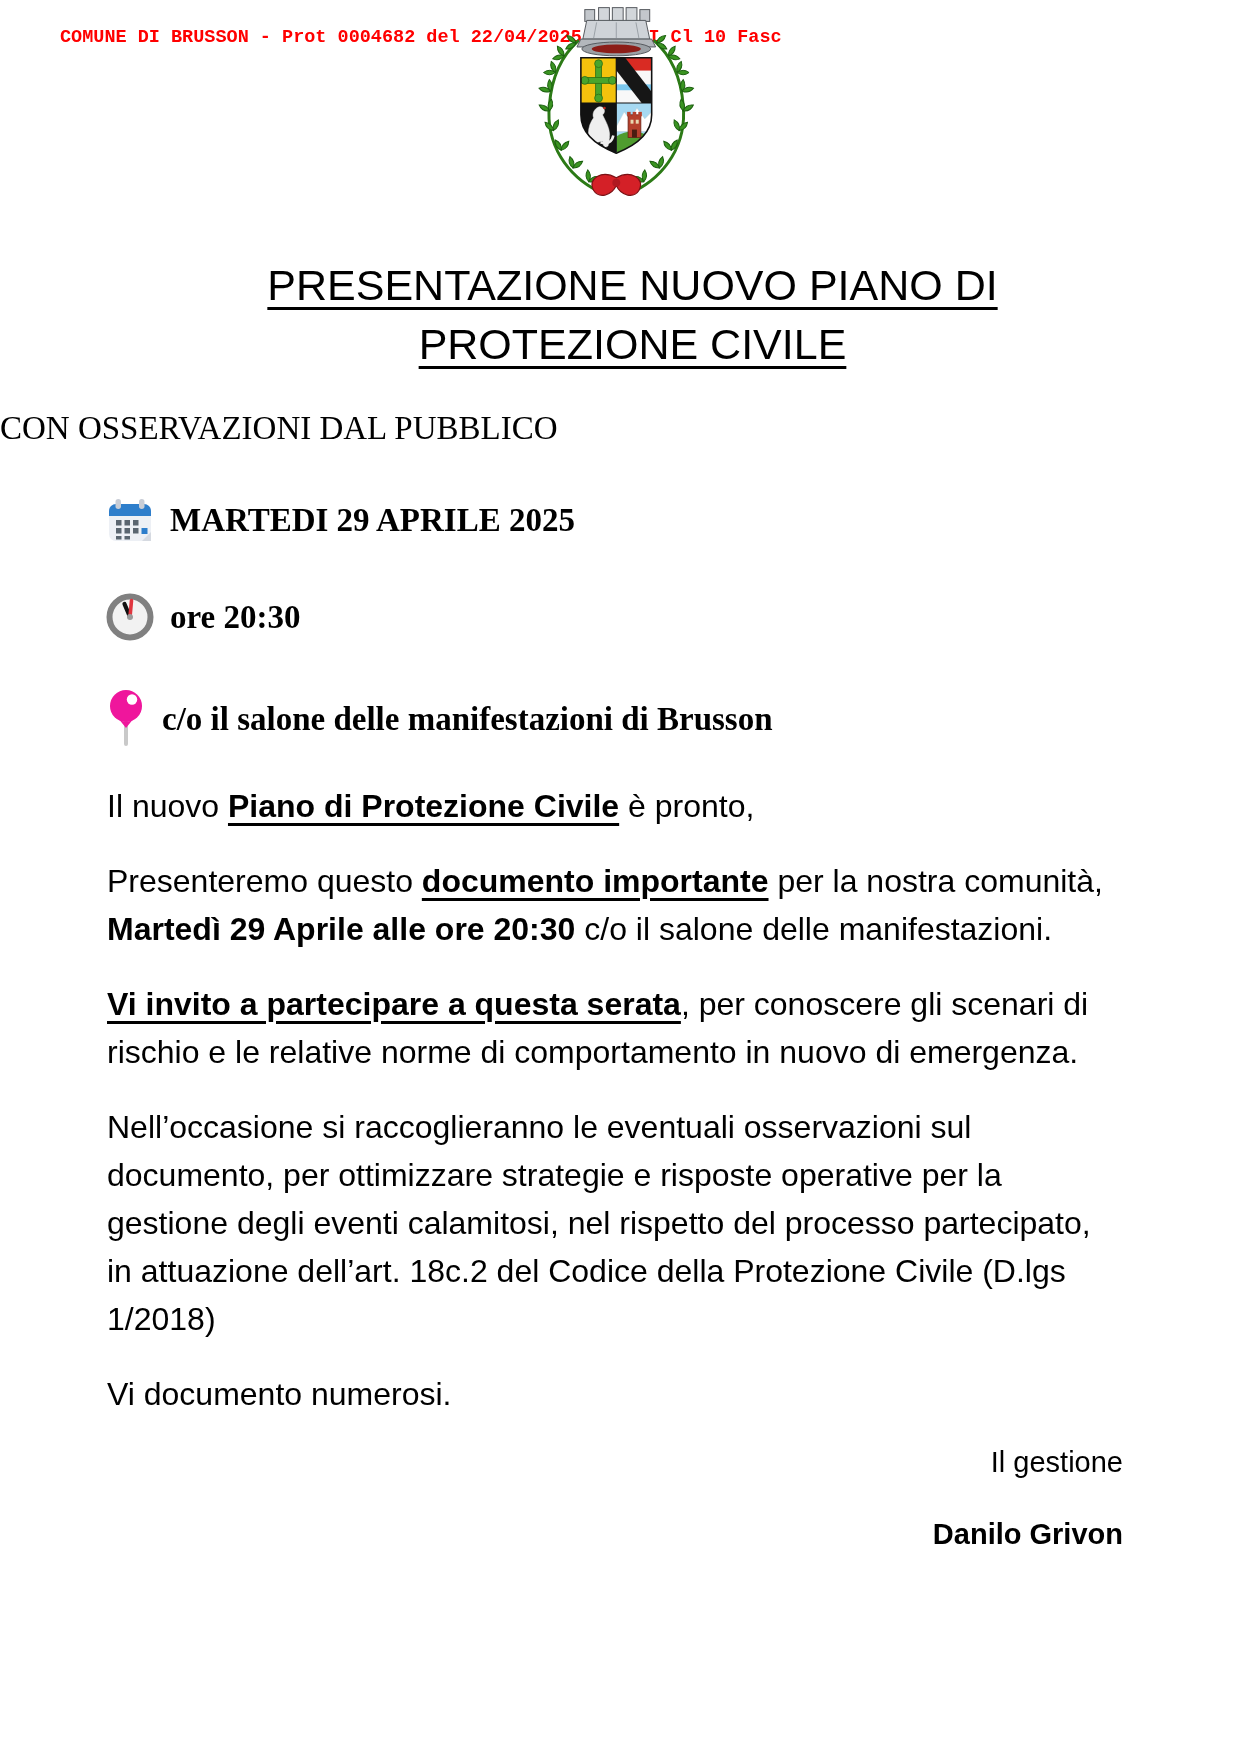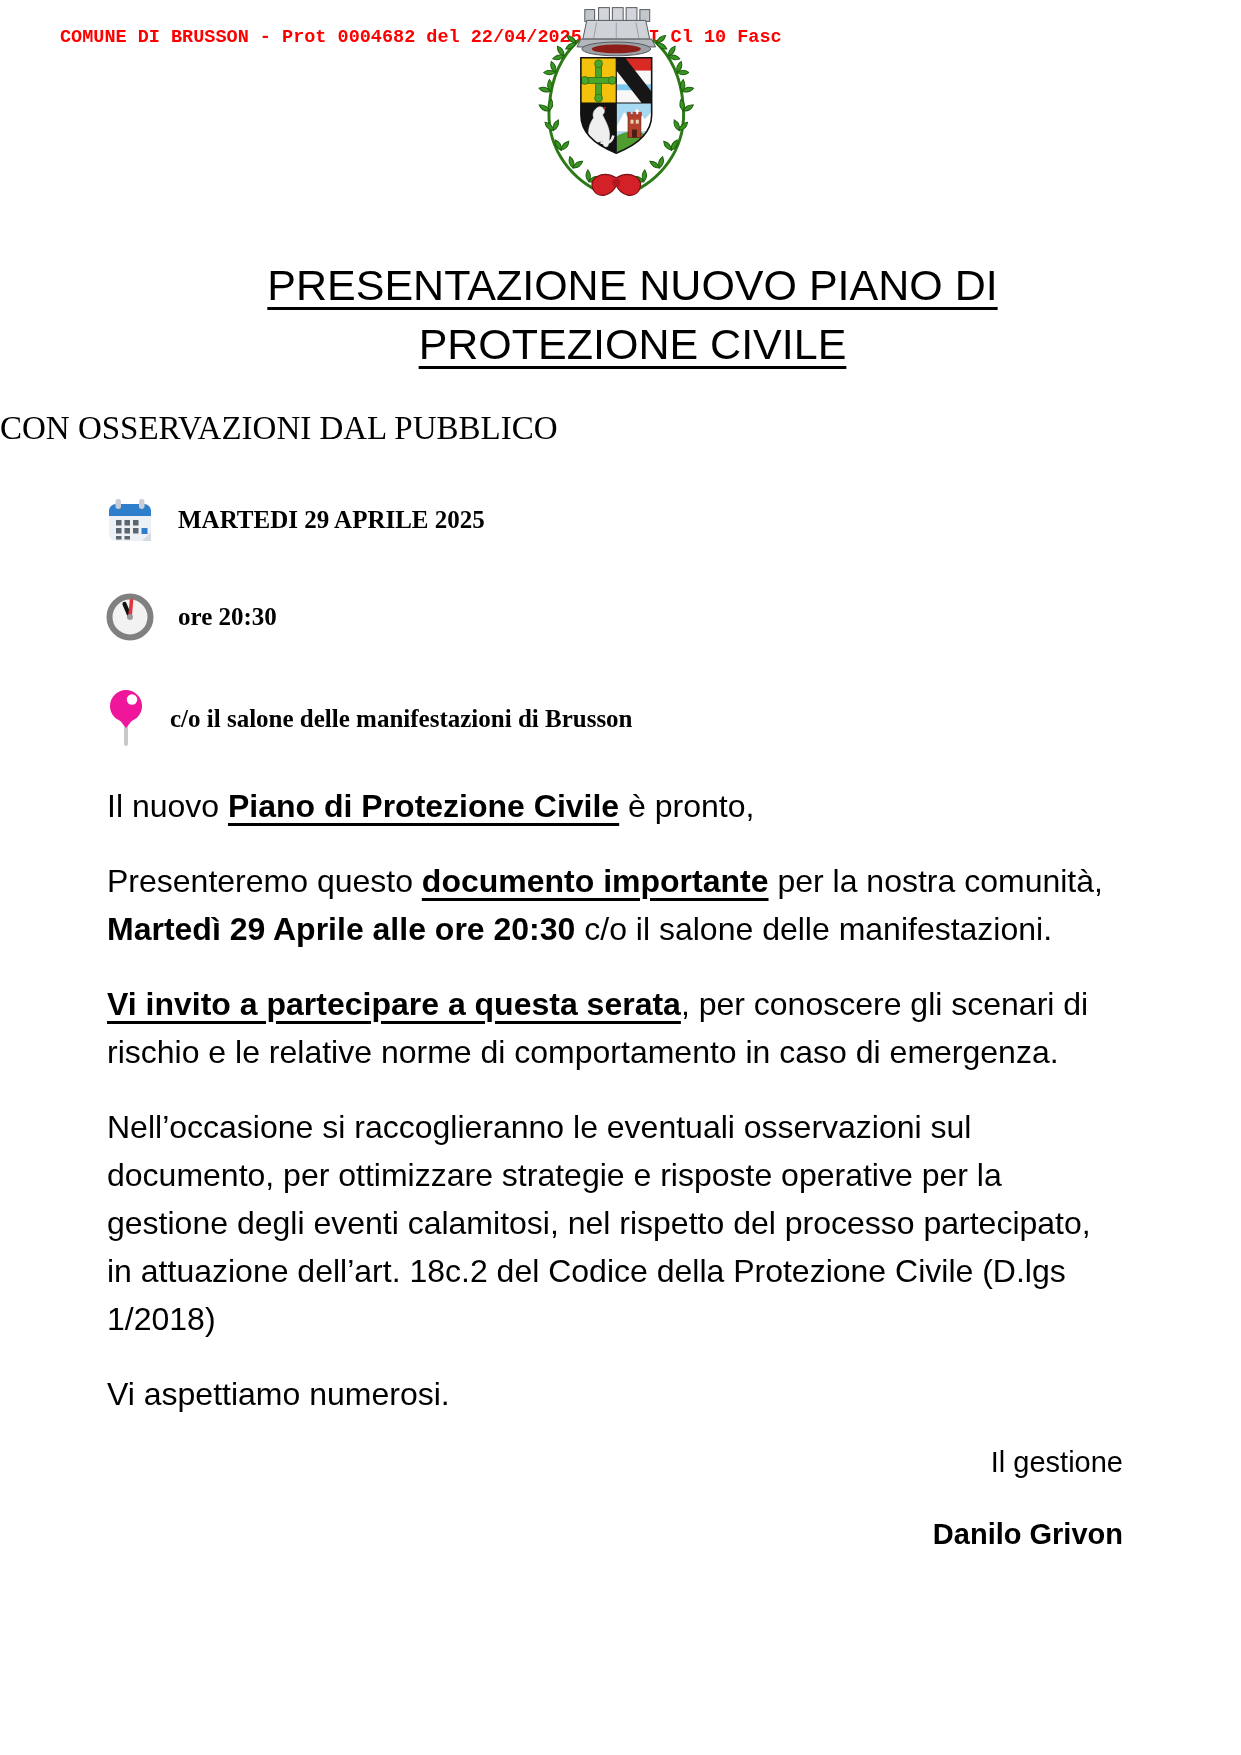--- a/index.html
+++ b/index.html
@@ -23,23 +23,23 @@
   .title .tl {
     display:inline-block; text-decoration:underline;
     text-decoration-thickness:3px; text-underline-offset:7px;
   }
   .subtitle {
     position:absolute; top:410px; left:0; width:100%; text-align:left;
     font-family:"Liberation Serif","DejaVu Serif",serif;
     font-size:33px; font-weight:400;
   }
   .event-line {
-    position:absolute; left:106px; display:flex; align-items:center; gap:24px;
+    position:absolute; left:106px; display:flex; align-items:center; gap:16px;
     font-family:"Liberation Serif","DejaVu Serif",serif;
-    font-weight:bold; font-size:25px; white-space:nowrap;
+    font-weight:bold; font-size:33px; white-space:nowrap;
   }
   .ev-date { top:496px; }
   .ev-time { top:593px; }
   .ev-loc  { top:688px; }
   .icon { display:inline-flex; flex:0 0 auto; }
 
   .body-text { position:absolute; top:782px; left:107px; width:1030px; font-size:32px; line-height:48px; }
   .body-text p { margin:0 0 27px 0; }
   .bline { white-space:nowrap; }
   .bu { font-weight:bold; text-decoration:underline; text-decoration-thickness:2.5px; text-underline-offset:6px; }
@@ -241,30 +241,30 @@
   <div class="body-text">
     <p>
       <span class="bline"><span>Il nuovo </span><span class="bu">Piano di Protezione Civile</span><span> è pronto,</span></span>
     </p>
     <p>
       <span class="bline"><span>Presenteremo questo </span><span class="bu">documento importante</span><span> per la nostra comunità,</span></span><br>
       <span class="bline"><span class="b">Martedì 29 Aprile alle ore 20:30</span><span> c/o il salone delle manifestazioni.</span></span>
     </p>
     <p>
       <span class="bline"><span class="bu">Vi invito a partecipare a questa serata</span><span>, per conoscere gli scenari di</span></span><br>
-      <span class="bline">rischio e le relative norme di comportamento in caso di emergenza.</span>
+      <span class="bline">rischio e le relative norme di comportamento in nuovo di emergenza.</span>
     </p>
     <p>
       <span class="bline">Nell’occasione si raccoglieranno le eventuali osservazioni sul</span><br>
       <span class="bline">documento, per ottimizzare strategie e risposte operative per la</span><br>
       <span class="bline">gestione degli eventi calamitosi, nel rispetto del processo partecipato,</span><br>
       <span class="bline">in attuazione dell’art. 18c.2 del Codice della Protezione Civile (D.lgs</span><br>
       <span class="bline">1/2018)</span>
     </p>
-    <p>Vi aspettiamo numerosi.</p>
+    <p>Vi documento numerosi.</p>
   </div>
 
   <div class="signature">
     <div class="sig-role">Il gestione</div>
     <div class="sig-name">Danilo Grivon</div>
   </div>
 
 </div>
 
 </body></html>

